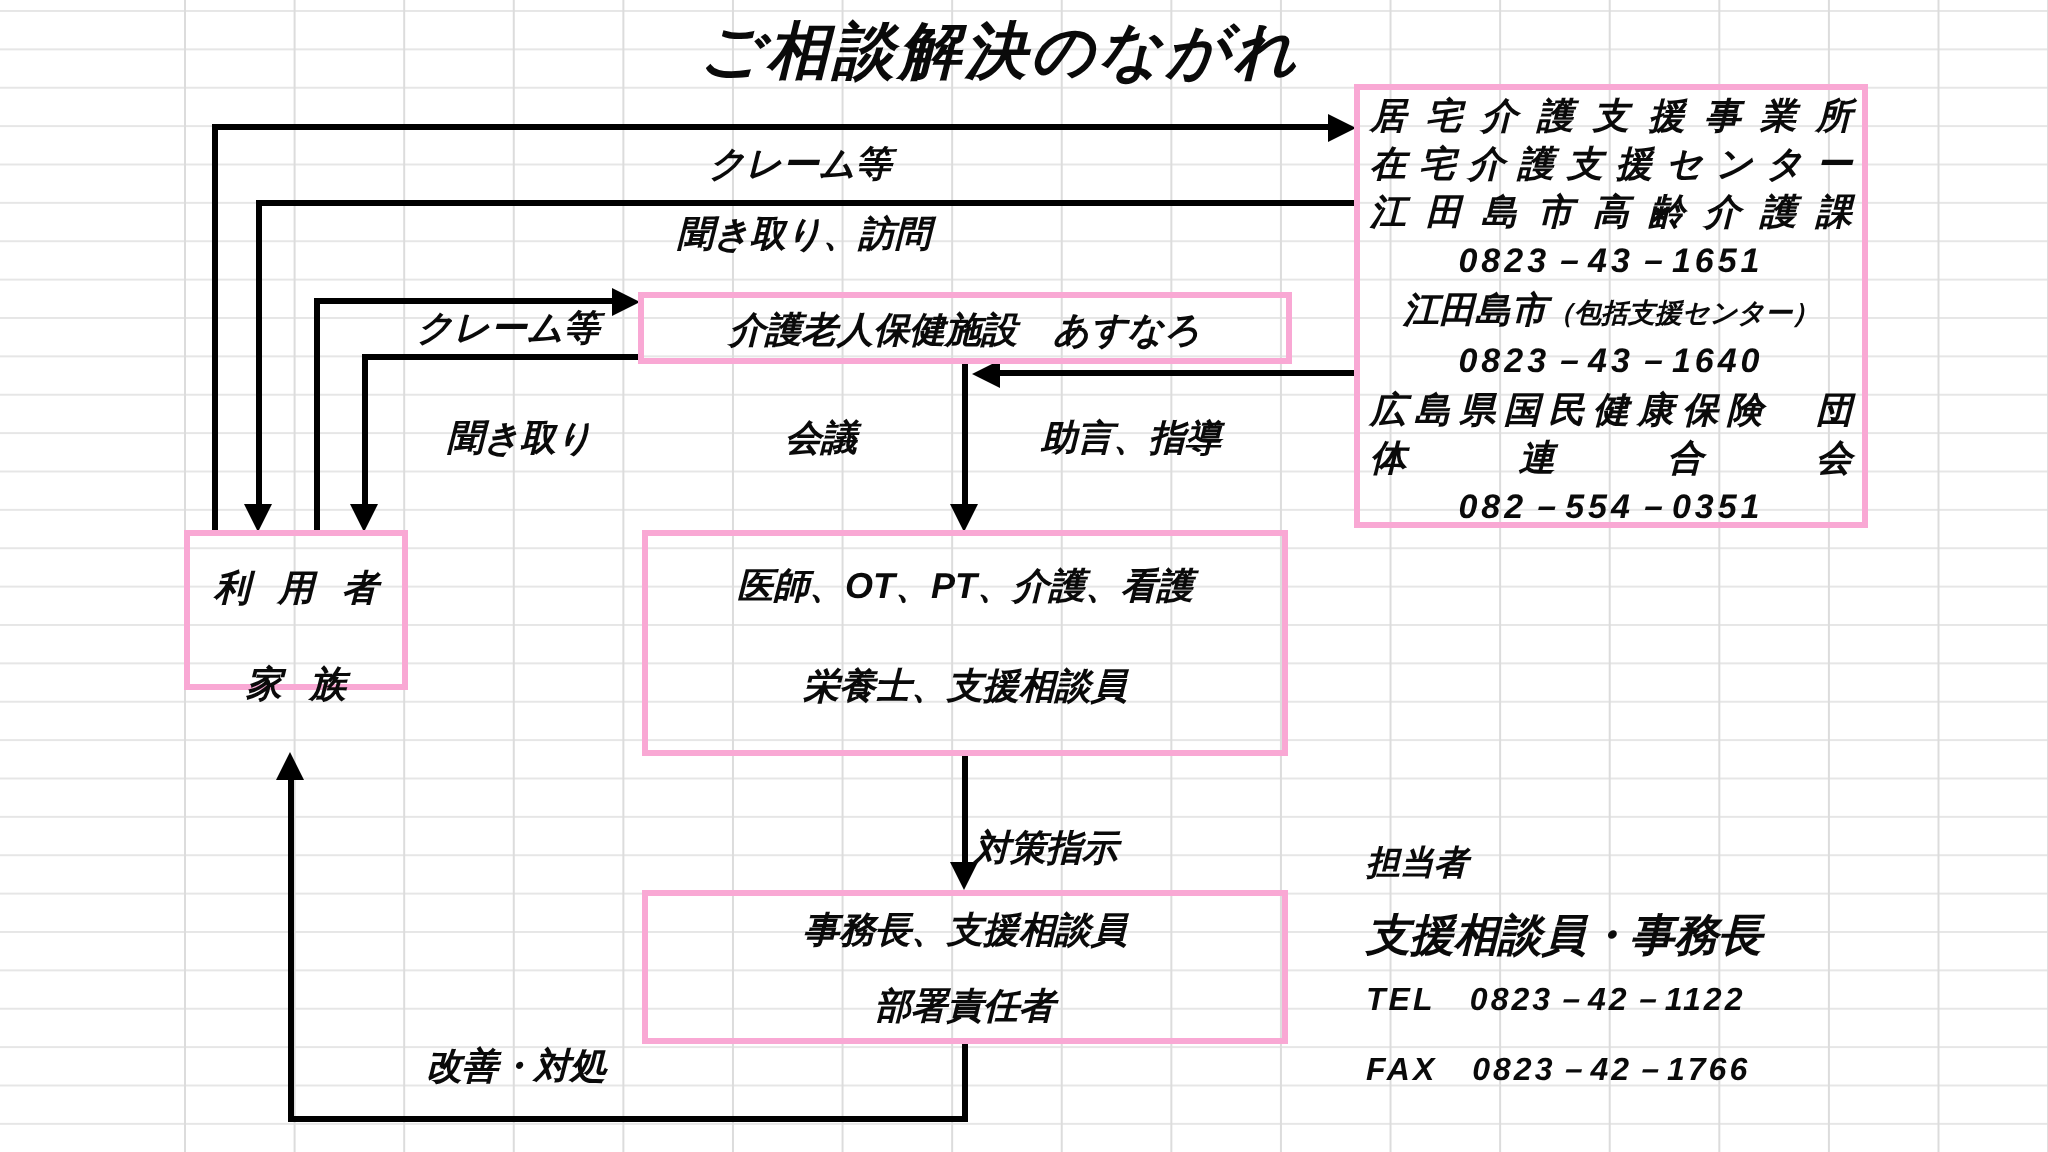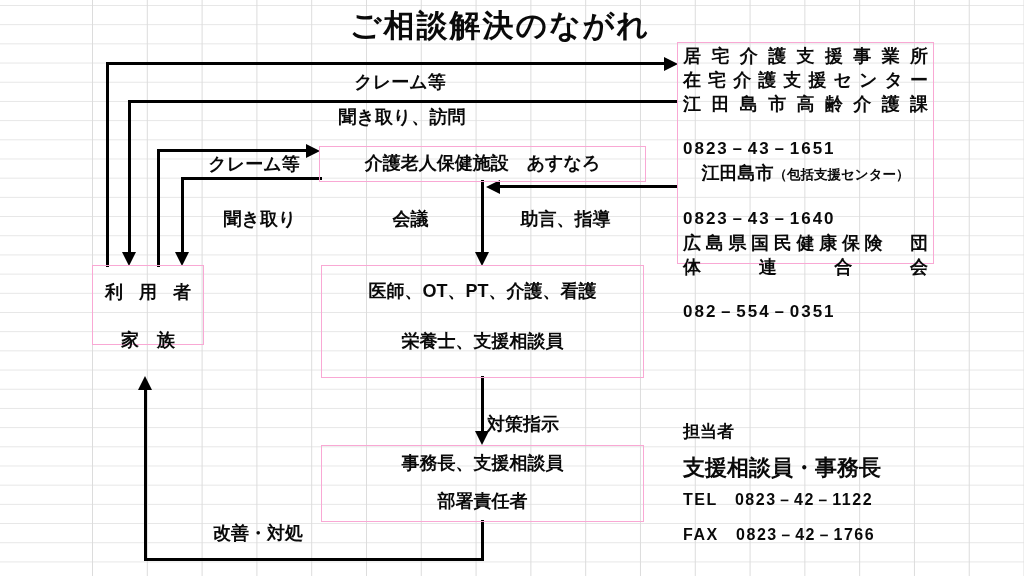--- a/index.html
+++ b/index.html
@@ -1,40 +1,40 @@
 <!DOCTYPE html>
 <html lang="ja"><head>
 <meta charset="utf-8">
 <style>
   html,body{margin:0;padding:0;background:#fff;}
   #canvas{
     position:relative;width:1024px;height:576px;overflow:hidden;
     background:#ffffff;
     font-family:"Liberation Sans","DejaVu Sans",sans-serif;
-    color:#0a0a0a;font-weight:bold;
+    color:#0a0a0a;font-weight:bold;font-style:italic;
   }
   
   .grid-h{position:absolute;left:0;top:5px;width:1024px;height:568px;
     background-image:linear-gradient(to bottom,#e6e6e6 1px,transparent 1px);
     background-size:100% 19.2px;}
   .grid-v{position:absolute;left:92px;top:0;width:932px;height:576px;
     background-image:linear-gradient(to right,#dcdcdc 1px,transparent 1px);
     background-size:54.8px 100%;}
   .title{position:absolute;left:180px;top:5px;width:640px;text-align:center;
     font-size:31px;letter-spacing:2px;}
   
-  .box{position:absolute;border:1px solid #f9a8d4;box-sizing:border-box;background:transparent;}
+  .box{position:absolute;border:3px solid #f9a8d4;box-sizing:border-box;background:transparent;}
   .box-contact{left:677px;top:42px;width:257px;height:222px;padding:1px 5px;}
   .box-user{left:92px;top:265px;width:112px;height:80px;}
   .box-facility{left:319px;top:146px;width:327px;height:36px;}
   .box-staff{left:321px;top:265px;width:323px;height:113px;}
   .box-manager{left:321px;top:445px;width:323px;height:77px;}
   .cl{line-height:24.2px;font-size:18px;white-space:nowrap;}
   .just{text-align:justify;text-align-last:justify;white-space:normal;}
-  .num{font-size:17px;letter-spacing:2px;margin-top:20px;}
+  .num{text-align:center;font-size:17px;letter-spacing:2px;}
   .ctr{text-align:center;}
   .small{font-size:13.5px;}
   .boxline{position:absolute;left:0;width:100%;text-align:center;font-size:18px;white-space:nowrap;}
   .jline{position:absolute;left:0;right:0;text-align:justify;text-align-last:justify;font-size:18px;}
   
   .ln{position:absolute;background:#000;}
   .ah{position:absolute;width:0;height:0;}
   .ah-right{border-top:7px solid transparent;border-bottom:7px solid transparent;border-left:14px solid #000;}
   .ah-left{border-top:7px solid transparent;border-bottom:7px solid transparent;border-right:14px solid #000;}
   .ah-down{border-left:7px solid transparent;border-right:7px solid transparent;border-top:14px solid #000;}

